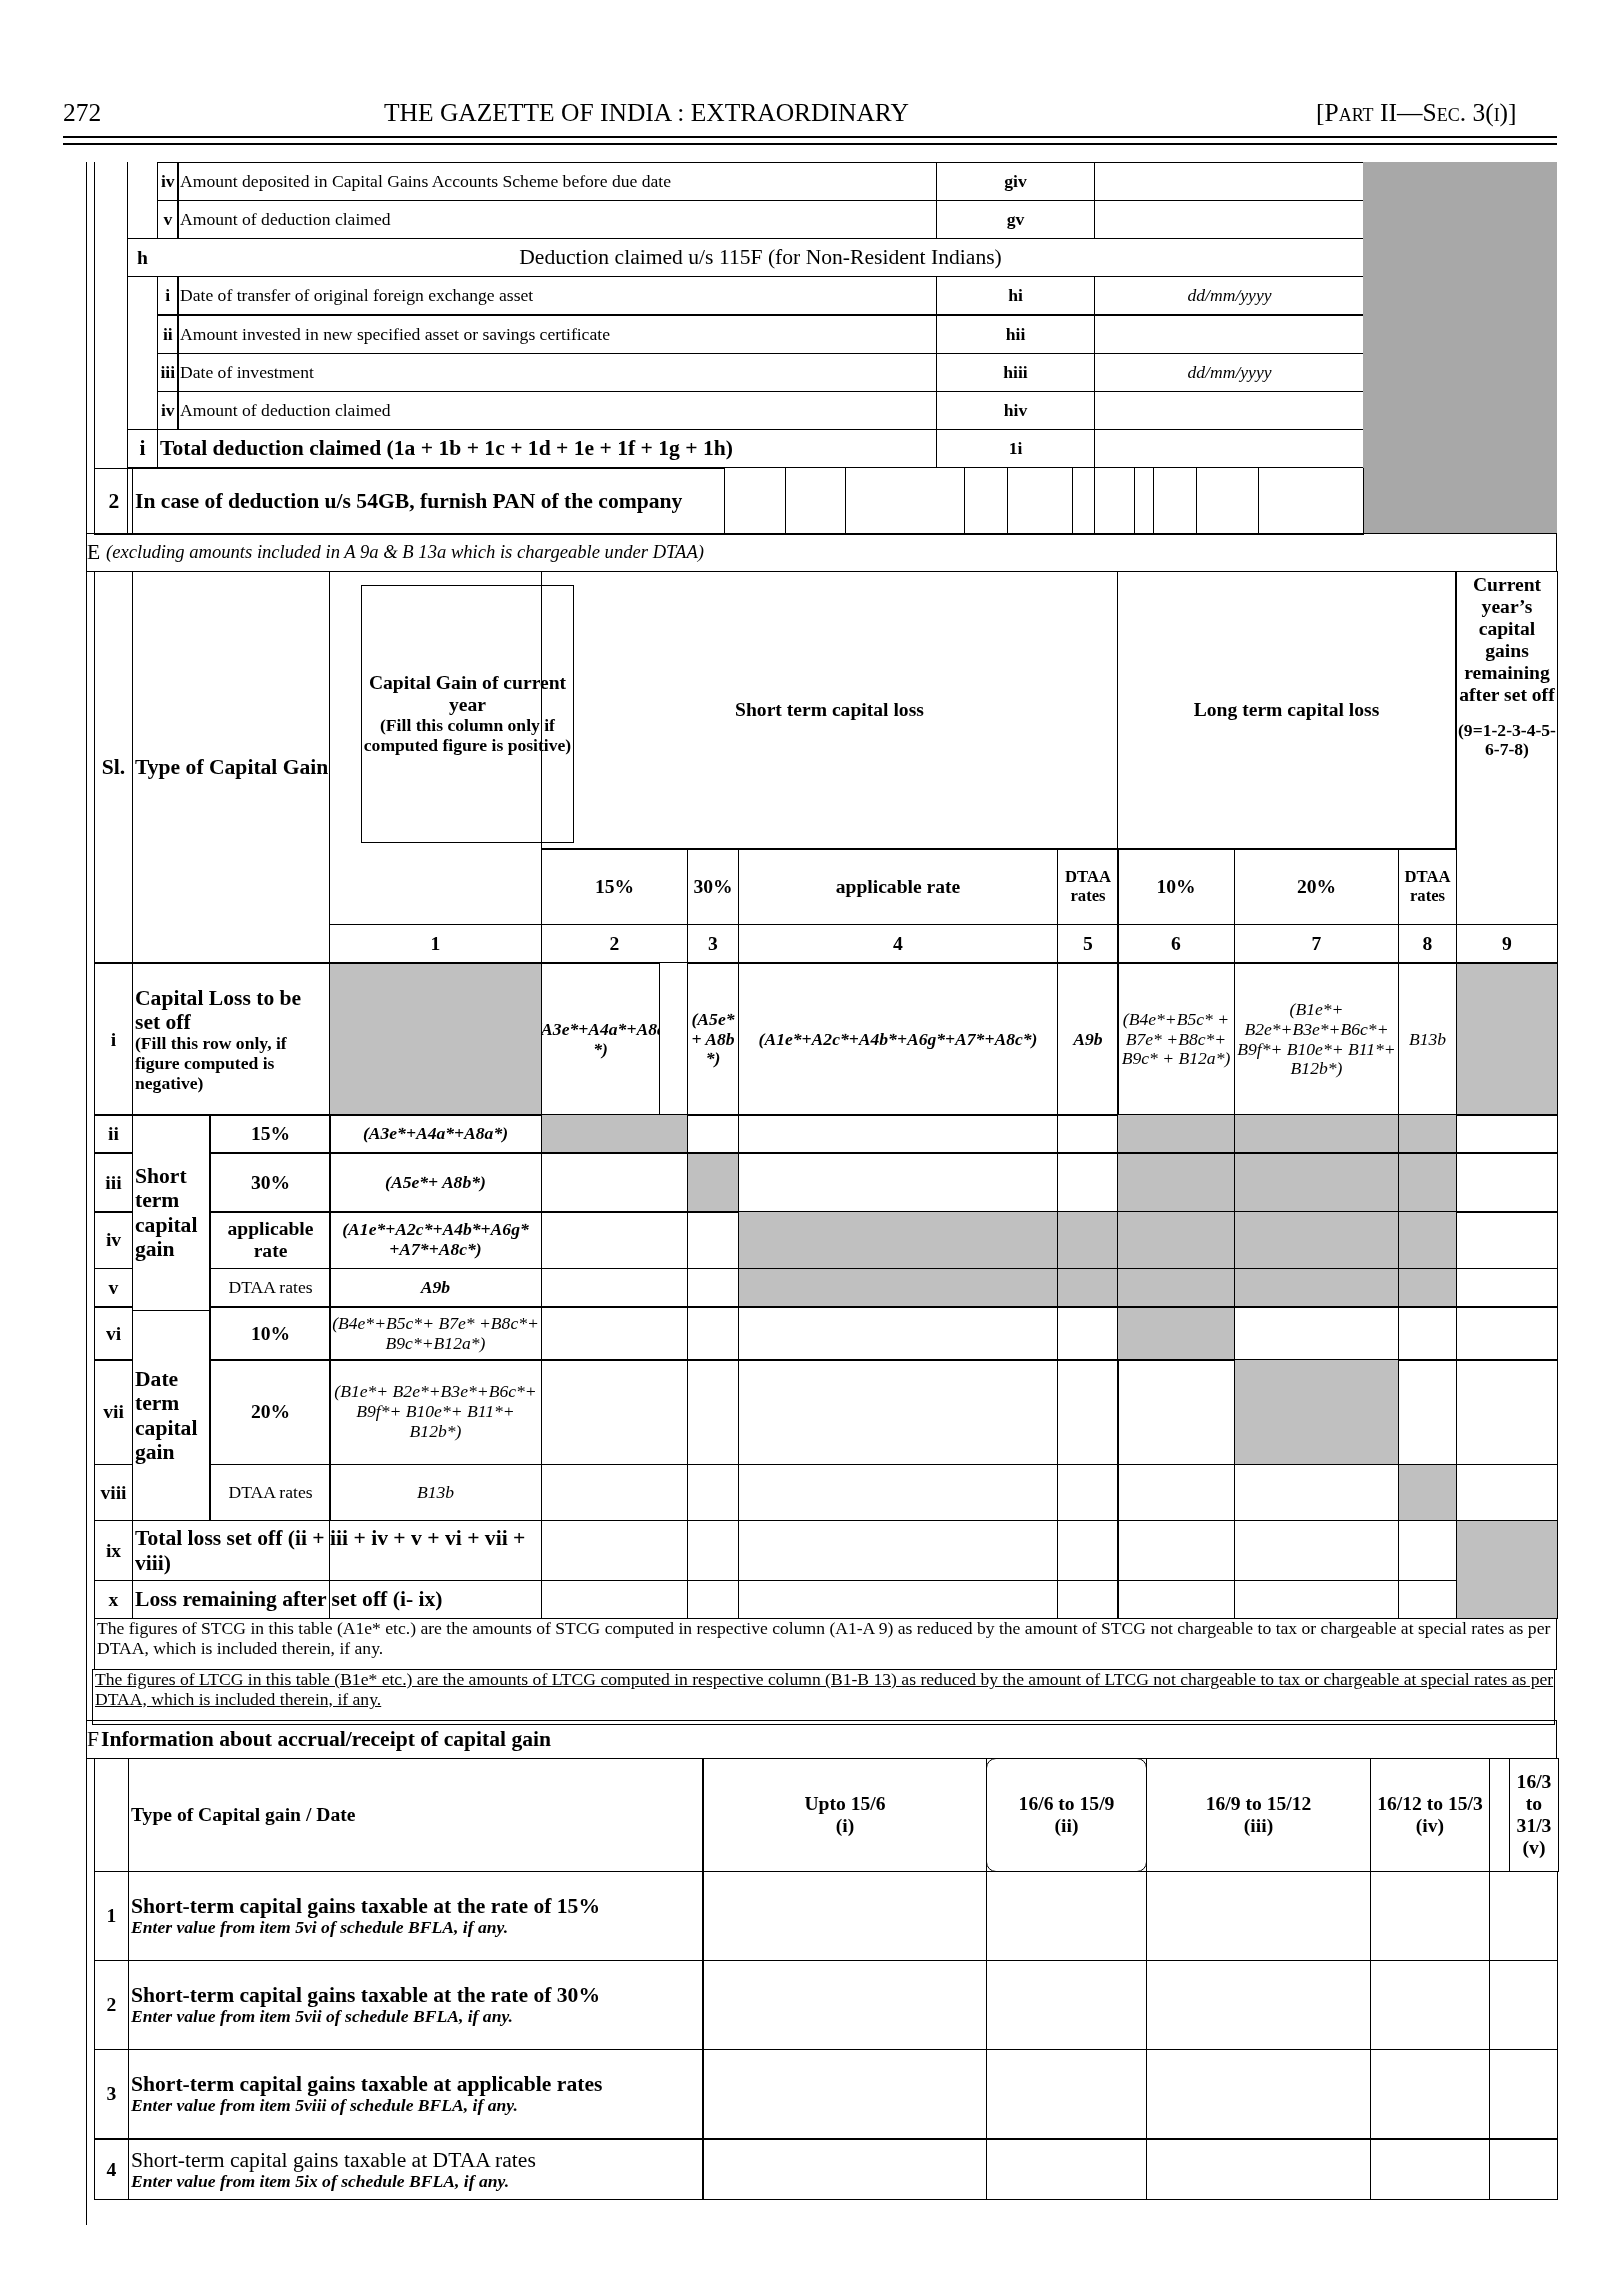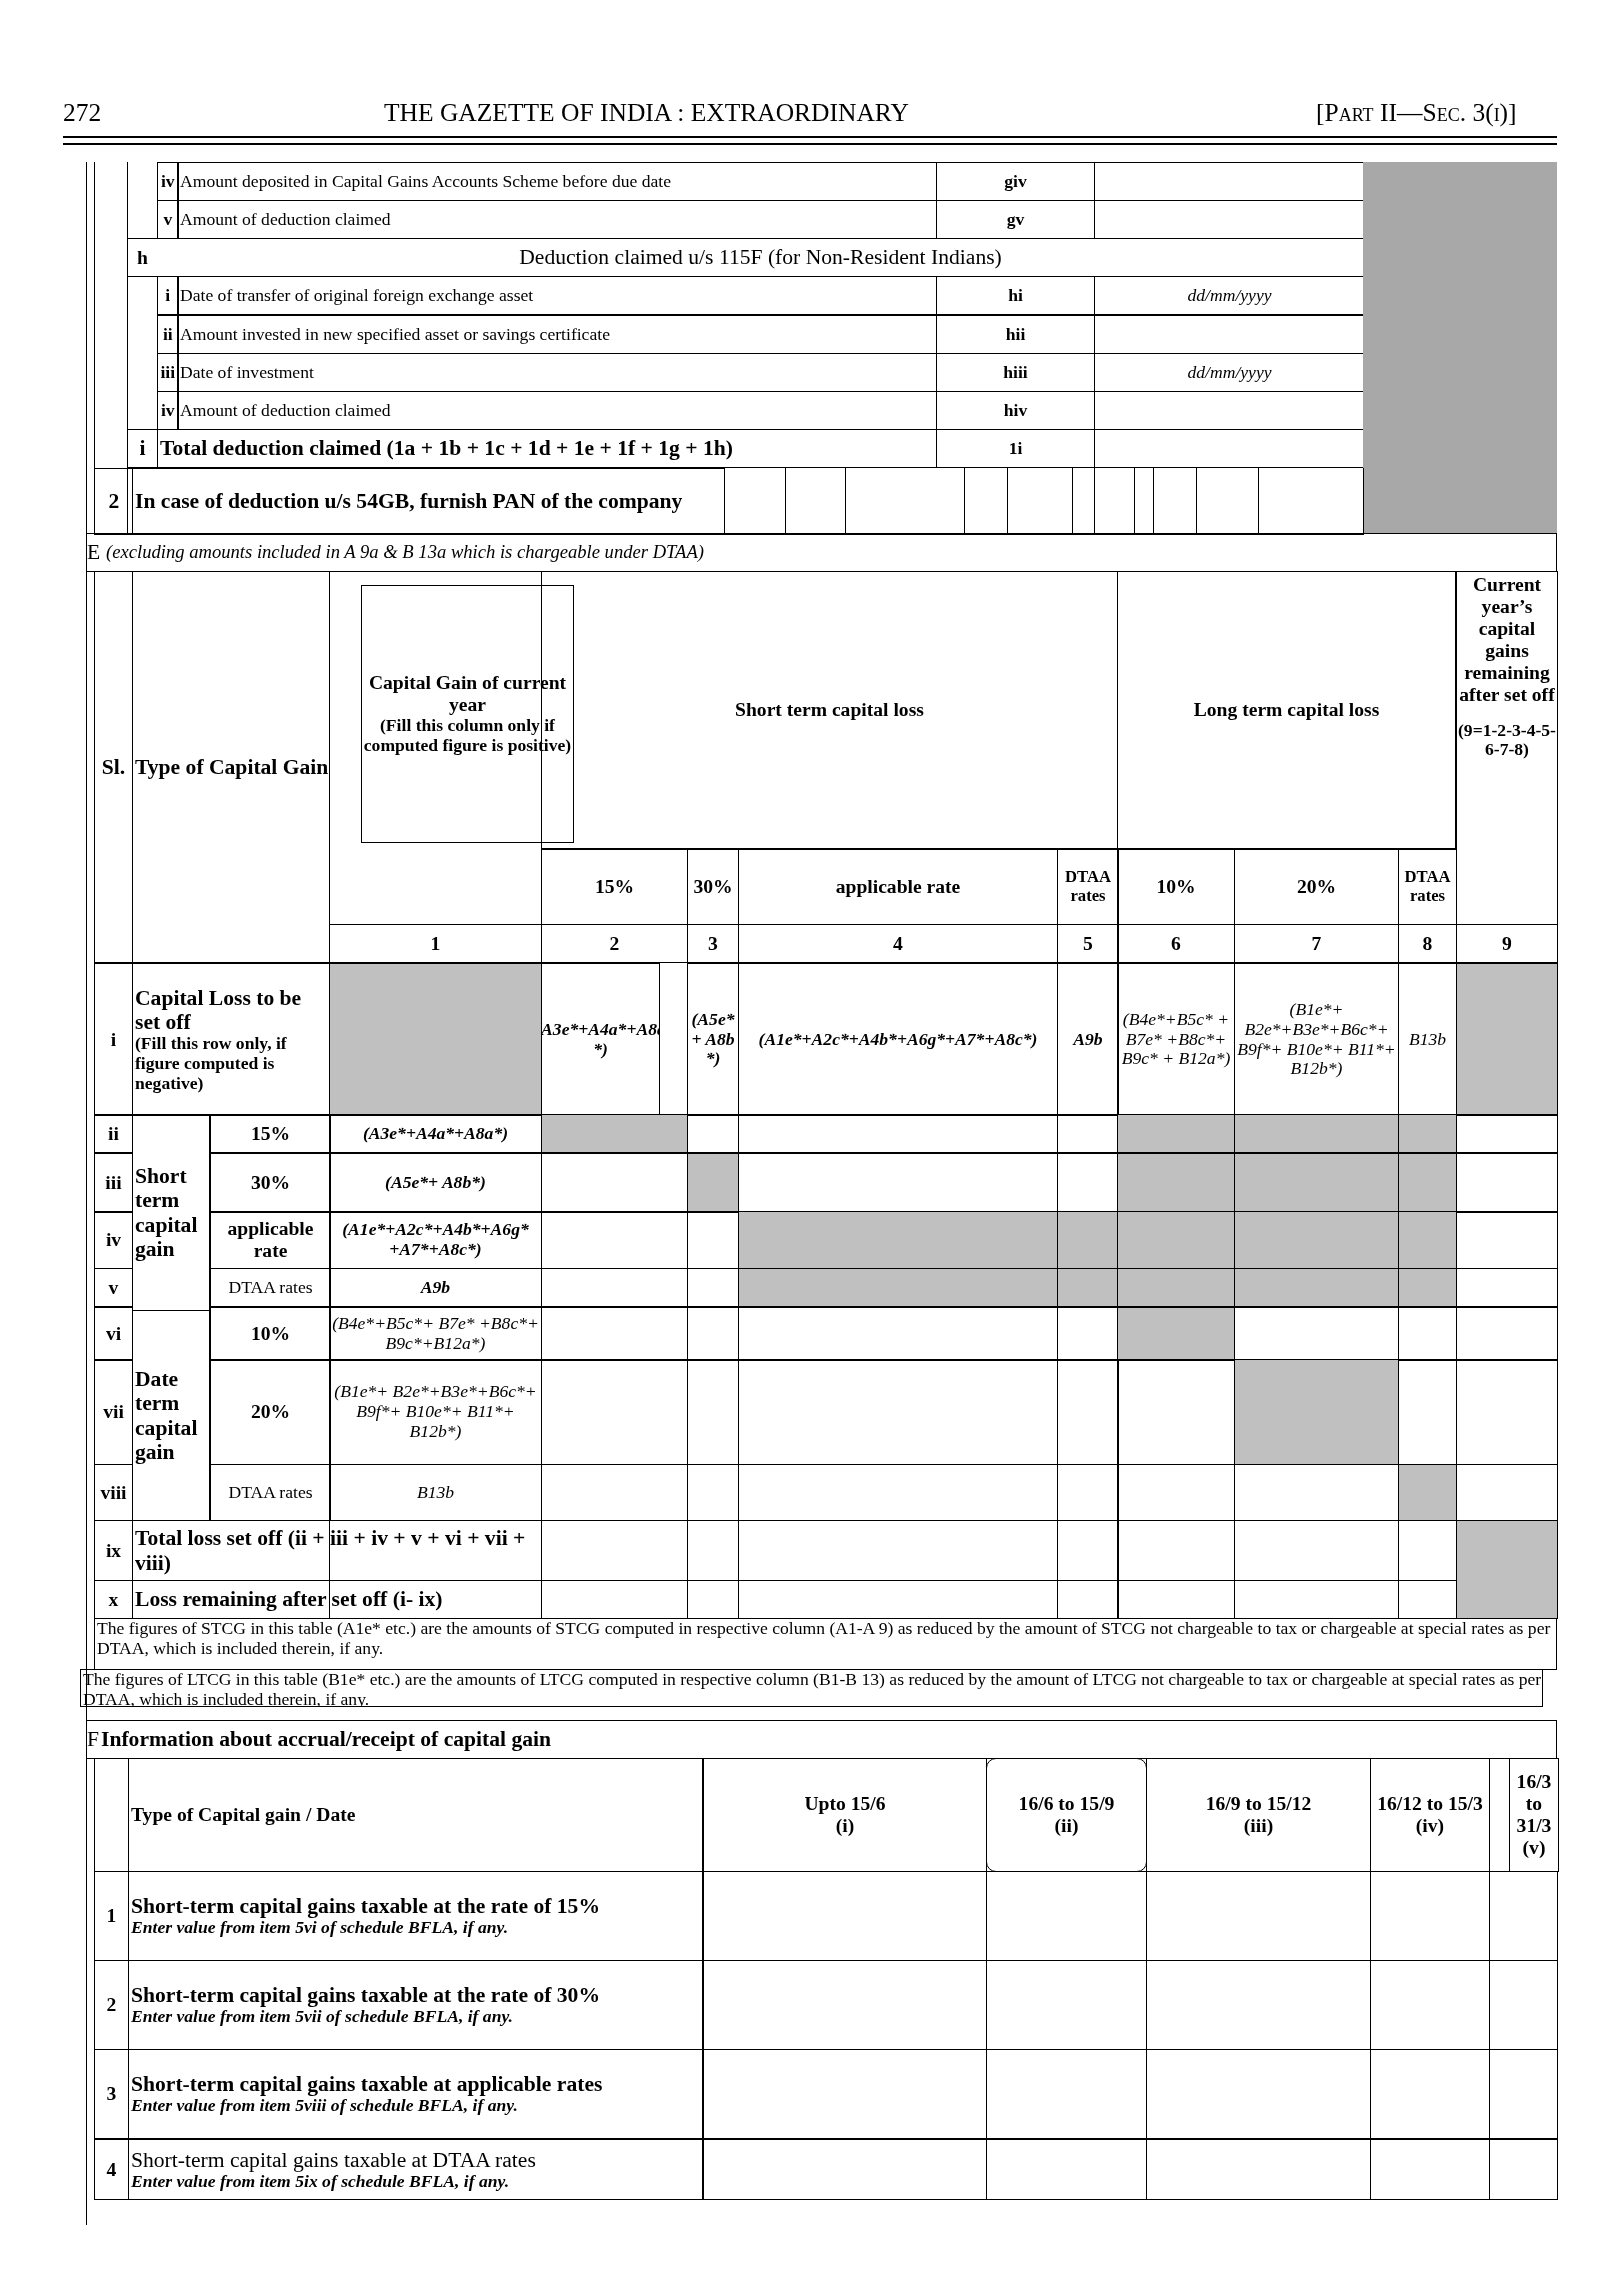--- a/index.html
+++ b/index.html
@@ -240,21 +240,21 @@
     <div class="cell" style="left:1398px;top:1580px;width:59px;height:39px;"></div>
   </div>
 
 <div class="cell b c" style="left:94px;top:1520px;width:39px;height:61px;">ix</div>
 <div class="cell b l" style="left:132px;top:1520px;width:410px;height:61px;font-size:21.6px;">Total loss set off (ii + iii + iv + v + vi + vii + viii)</div>
 <div class="cell b c" style="left:94px;top:1580px;width:39px;height:39px;">x</div>
 <div class="cell b l" style="left:132px;top:1580px;width:410px;height:39px;font-size:21.6px;">Loss remaining after set off (i- ix)</div>
 <div class="cell g" style="left:1456px;top:1520px;width:102px;height:99px;"></div>
 
 <div class="cell l sm" style="left:94px;top:1618px;width:1463px;height:52px;align-items:flex-start;">The figures of STCG in this table (A1e* etc.) are the amounts of STCG computed in respective column (A1-A 9) as reduced by the amount of STCG not chargeable to tax or chargeable at special rates as per DTAA, which is included therein, if any.</div>
-<div class="cell l sm" style="left:80px;top:1669px;width:1463px;height:38px;align-items:flex-start;">The figures of LTCG in this table (B1e* etc.) are the amounts of LTCG computed in respective column (B1-B 13) as reduced by the amount of LTCG not chargeable to tax or chargeable at special rates as per DTAA, which is included therein, if any.</div>
+<div class="cell l sm" style="left:92px;top:1669px;width:1463px;height:56px;align-items:flex-start;text-decoration:underline;">The figures of LTCG in this table (B1e* etc.) are the amounts of LTCG computed in respective column (B1-B 13) as reduced by the amount of LTCG not chargeable to tax or chargeable at special rates as per DTAA, which is included therein, if any.</div>
 
 <div class="cell l" style="left:86px;top:1720px;width:1471px;height:39px;font-size:21.6px;padding-left:0;">
   <span>F</span>
   <span class="b" style="margin-left:2px;">Information about accrual/receipt of capital gain</span>
 </div>
 
 <div class="cell b l" style="left:94px;top:1758px;width:35px;height:114px;"></div>
 <div class="cell b l" style="left:128px;top:1758px;width:575px;height:114px;">Type of Capital gain / Date</div>
 <div class="cell b c col" style="left:703px;top:1758px;width:284px;height:114px;">
   <span>Upto 15/6</span>

